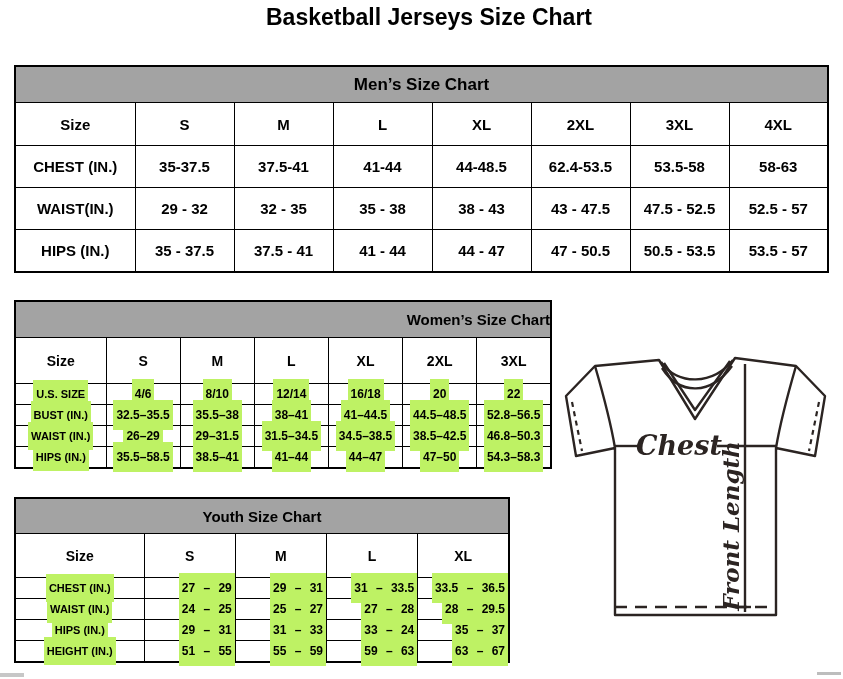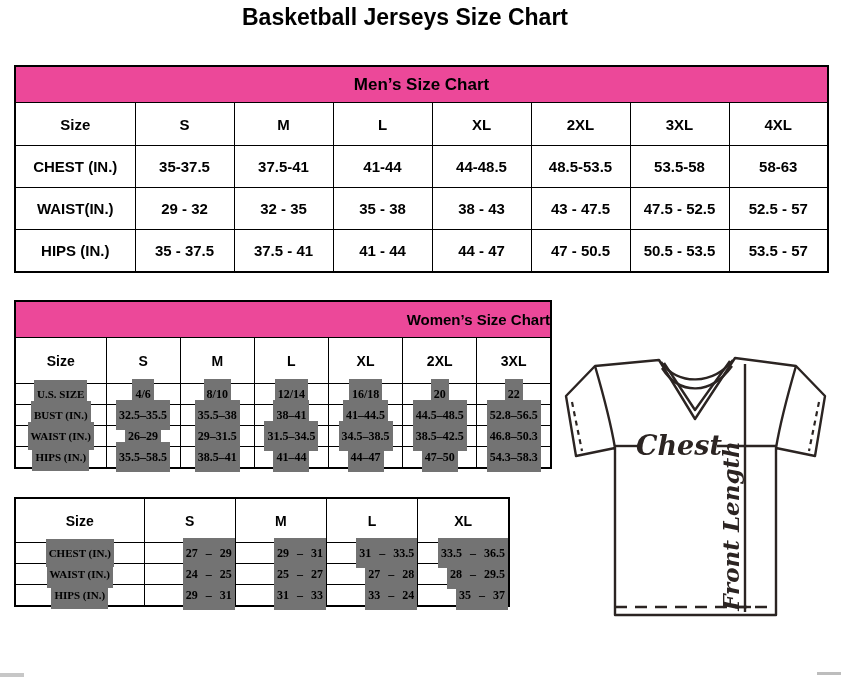--- a/index.html
+++ b/index.html
@@ -2,31 +2,31 @@
 <html><head>
 <meta charset="utf-8">
 <style>
   html,body{margin:0;padding:0;}
   body{
     width:843px;height:679px;position:relative;background:#ffffff;
     font-family:"Liberation Sans", sans-serif;color:#000;overflow:hidden;
   }
   .page-title{
     position:absolute;left:0;top:4px;width:810px;margin:0;
-    text-align:center;font-size:23px;font-weight:bold;letter-spacing:0px;
+    text-align:center;font-size:23px;font-weight:bold;letter-spacing:0px;padding-left:24px;
   }
   table.size-table{
     position:absolute;border-collapse:collapse;table-layout:fixed;
     background:#fff;
   }
   table.size-table th,table.size-table td{
     border:1px solid #000;text-align:center;vertical-align:middle;
     font-weight:bold;padding:0;
   }
-  th.chart-title{background:#ec4899;}
+  th.chart-title{background:#a3a3a3;}
   
   .table-men{left:14px;top:65px;width:815px;border:2px solid #000;}
   .table-men th,.table-men td{border:2px solid #000;}
   .table-men th.chart-title{height:35px;font-size:17px;}
   .table-men .size-row th{height:42px;font-size:15px;}
   .table-men tbody th,.table-men tbody td{height:41px;font-size:15px;}
   .table-men col.c-label{width:120px;}
   
   .table-women{left:14px;top:300px;width:538px;border:2px solid #000;}
   .table-women th.chart-title{height:35px;font-size:15px;text-align:right;}
@@ -36,21 +36,21 @@
   .table-women col.c-label{width:91px;}
   
   .table-youth{left:14px;top:497px;width:496px;border:2px solid #000;}
   .table-youth th.chart-title{height:34px;font-size:15px;}
   .table-youth .size-row th{height:43px;font-size:14px;}
   .table-youth tbody th{height:20px;font-size:11px;}
   .table-youth tbody td{height:20px;font-size:12px;text-align:right;}
   .table-youth col.c-label{width:129px;}
   .table-youth tbody td .hl{word-spacing:5px;}
   
-  .table-women .hl,.table-youth .hl{background:#737373;padding:8px 3px;font-family:Liberation Serif, serif;}
+  .table-women .hl,.table-youth .hl{background:#bef264;padding:8px 3px;}
   
   .jersey-wrap{position:absolute;left:556px;top:352px;width:284px;height:270px;}
   .jersey-wrap svg{display:block;}
   
   .scroll-frag{position:absolute;background:#c7c7c7;}
   .scroll-frag.left{left:0;top:673px;width:24px;height:4px;}
   .scroll-frag.right{left:817px;top:672px;width:24px;height:3px;background:#bdbdbd;}
 </style>
 </head>
 <body>
@@ -79,21 +79,21 @@
           <th>4XL</th>
         </tr>
     </thead>
     <tbody>
         <tr>
           <th><span class="hl">CHEST (IN.)</span></th>
           <td><span class="hl">35-37.5</span></td>
           <td><span class="hl">37.5-41</span></td>
           <td><span class="hl">41-44</span></td>
           <td><span class="hl">44-48.5</span></td>
-          <td><span class="hl">48.5-53.5</span></td>
+          <td><span class="hl">62.4-53.5</span></td>
           <td><span class="hl">53.5-58</span></td>
           <td><span class="hl">58-63</span></td>
         </tr>
         <tr>
           <th><span class="hl">WAIST(IN.)</span></th>
           <td><span class="hl">29 - 32</span></td>
           <td><span class="hl">32 - 35</span></td>
           <td><span class="hl">35 - 38</span></td>
           <td><span class="hl">38 - 43</span></td>
           <td><span class="hl">43 - 47.5</span></td>
@@ -171,20 +171,23 @@
         </tr>
       </tbody>
   </table>
 
   <table class="size-table table-youth">
     <colgroup>
         <col class="c-label">
         <col span="4">
       </colgroup>
     <thead>
+      <tr>
+        <th class="chart-title" colspan="5">Youth Size Chart</th>
+      </tr>
       <tr class="size-row">
           <th>Size</th>
           <th>S</th>
           <th>M</th>
           <th>L</th>
           <th>XL</th>
         </tr>
     </thead>
     <tbody>
         <tr>
@@ -200,20 +203,27 @@
           <td><span class="hl">25 – 27</span></td>
           <td><span class="hl">27 – 28</span></td>
           <td><span class="hl">28 – 29.5</span></td>
         </tr>
         <tr>
           <th><span class="hl">HIPS (IN.)</span></th>
           <td><span class="hl">29 – 31</span></td>
           <td><span class="hl">31 – 33</span></td>
           <td><span class="hl">33 – 24</span></td>
           <td><span class="hl">35 – 37</span></td>
+        </tr>
+        <tr>
+          <th><span class="hl">HEIGHT (IN.)</span></th>
+          <td><span class="hl">51 – 55</span></td>
+          <td><span class="hl">55 – 59</span></td>
+          <td><span class="hl">59 – 63</span></td>
+          <td><span class="hl">63 – 67</span></td>
         </tr>
       </tbody>
   </table>
 
   <div class="jersey-wrap">
     <svg width="284" height="270" viewBox="0 0 284 270" xmlns="http://www.w3.org/2000/svg">
       <g stroke="#2b2422" stroke-width="2.4" fill="none" stroke-linejoin="round" stroke-linecap="butt">
 
         <path d="M103,8 L39,14 L10,44 L20,104 L59,96 L59,263 L220,263 L220,96 L259,104 L269,44 L240,14 L179,6 L139,67 Z"></path>
 

